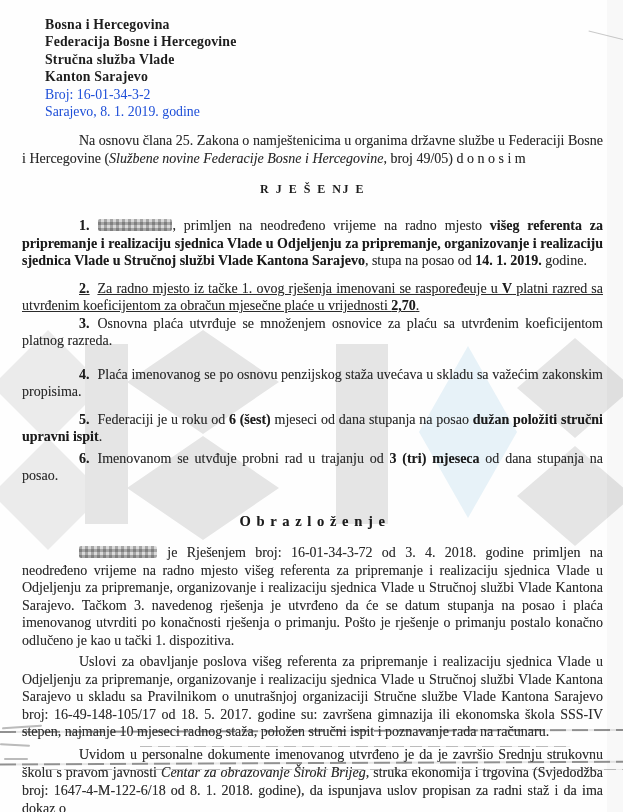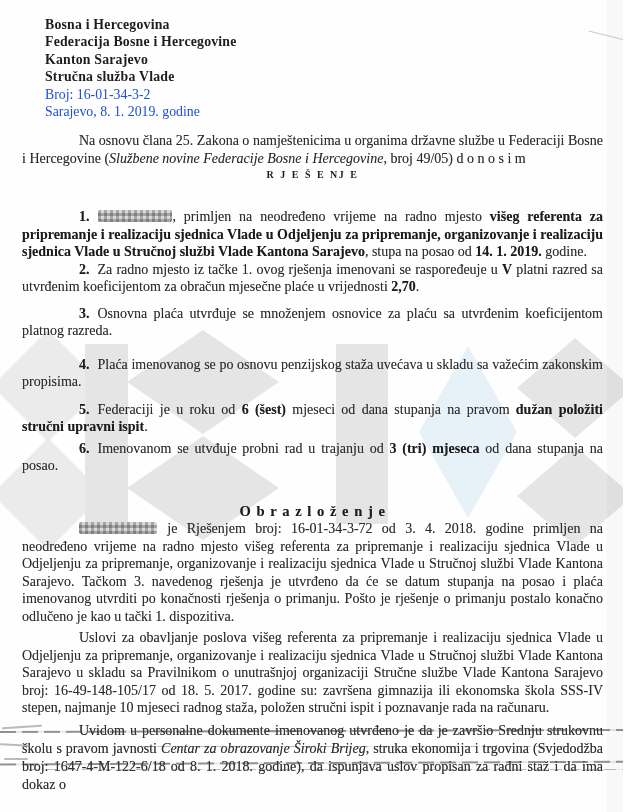--- a/index.html
+++ b/index.html
@@ -14,30 +14,30 @@
   .wm .blue{background:#e7f2f8;}
   .wm .lite{background:#ebebeb;}
   
   .text-layer{position:absolute;inset:0;z-index:2;padding:16px 20px 0 22px;box-sizing:border-box;}
   .hdr{margin-left:23px;font-size:13.8px;line-height:17.4px;}
   .hdr .hl{font-weight:bold;color:#1d1d1d;letter-spacing:.2px;}
   .hdr .nl{color:#1d4ed8;}
   .para{margin:0;font-size:14px;line-height:17.5px;text-align:justify;text-indent:57px;
         text-shadow:0 0 .4px rgba(30,30,30,.35);}
   .intro{margin-top:12px;}
-  .doc-title{margin-top:2px;text-align:center;font-weight:bold;font-size:10px;color:#1c1c1c;
+  .doc-title{margin-top:15px;text-align:center;font-weight:bold;font-size:12px;color:#1c1c1c;
              letter-spacing:1.5px;word-spacing:1px;text-indent:0;}
-  .it1{margin-top:28px;} .it2{} .it3{margin-top:9px;}
+  .it1{margin-top:20px;} .it2{margin-top:10px;text-decoration:underline;} .it3{}
   .it4{margin-top:16px;}  .it5{margin-top:10px;} .it6{margin-top:4px;}
   .num{font-weight:bold;color:#1d1d1d;margin-right:8px;}
   .b{font-weight:bold;color:#1b1b1b;}
   .i{font-style:italic;}
   .obr-h{margin-top:28px;text-align:center;text-indent:0;font-weight:bold;font-size:14.6px;color:#1c1c1c;
          letter-spacing:.5px;word-spacing:1px;}
-  .pA{} .pB{margin-top:4px;}
+  .pA{margin-top:14px;} .pB{margin-top:4px;}
   .pC{margin-top:5px;line-height:18px;color:#2f2f2f;text-shadow:0 0 .6px rgba(40,40,40,.55);}
   .redact{display:inline-block;width:74px;height:12px;margin:0 1px -1px 0;border-radius:2px;opacity:.92;
     background-image:
       repeating-linear-gradient(0deg, rgba(110,110,110,.55) 0 3px, rgba(235,235,235,.9) 3px 6px),
       repeating-linear-gradient(90deg, #ababab 0 3px, #e7e7e7 3px 6px);
     background-blend-mode:multiply;filter:blur(.4px);}
   .redact.w2{width:78px;}
   
   .art{position:absolute;inset:0;z-index:3;pointer-events:none;}
   .streak{position:absolute;height:2px;
@@ -62,39 +62,39 @@
     <div class="dia blue" style="left:419px;top:346px;width:98px;height:172px;"></div>
     <div class="dia" style="left:517px;top:338px;width:116px;height:100px;"></div>
     <div class="dia" style="left:517px;top:446px;width:116px;height:100px;"></div>
   </div>
 
   <div class="text-layer">
 
     <div class="hdr">
       <div class="hl">Bosna i Hercegovina</div>
       <div class="hl">Federacija Bosne i Hercegovine</div>
+      <div class="hl">Stručna služba Vlade</div>
       <div class="hl">Kanton Sarajevo</div>
-      <div class="hl">Stručna služba Vlade</div>
       <div class="nl">Broj: 16-01-34-3-2</div>
       <div class="nl">Sarajevo, 8. 1. 2019. godine</div>
     </div>
 
     <p class="para intro"><span>Na osnovu člana 25. Zakona o namještenicima u organima državne službe u Federaciji Bosne i Hercegovine (</span><span class="i">Službene novine Federacije Bosne i Hercegovine</span><span>, broj 49/05) </span><span>d o n o s i m</span></p>
 
     <div class="doc-title">R J E Š E NJ E</div>
 
     <p class="para it1"><span class="num">1.</span><span class="redact"></span><span>, primljen na neodređeno vrijeme na radno mjesto </span><span class="b">višeg referenta za pripremanje i realizaciju sjednica Vlade u Odjeljenju za pripremanje, organizovanje i realizaciju sjednica Vlade u Stručnoj službi Vlade Kantona Sarajevo</span><span>, stupa na posao od </span><span class="b">14. 1. 2019.</span><span> godine.</span></p>
 
     <p class="para it2"><span class="num">2.</span><span>Za radno mjesto iz tačke 1. ovog rješenja imenovani se raspoređeuje u </span><span class="b">V</span><span> platni razred sa utvrđenim koeficijentom za obračun mjesečne plaće u vrijednosti </span><span class="b">2,70</span><span>.</span></p>
 
     <p class="para it3"><span class="num">3.</span><span>Osnovna plaća utvrđuje se množenjem osnovice za plaću sa utvrđenim koeficijentom platnog razreda.</span></p>
 
     <p class="para it4"><span class="num">4.</span><span>Plaća imenovanog se po osnovu penzijskog staža uvećava u skladu sa važećim zakonskim propisima.</span></p>
 
-    <p class="para it5"><span class="num">5.</span><span>Federaciji je u roku od </span><span class="b">6 (šest)</span><span> mjeseci od dana stupanja na pravom </span><span class="b">dužan položiti stručni upravni ispit</span><span>.</span></p>
+    <p class="para it5"><span class="num">5.</span><span>Federaciji je u roku od </span><span class="b">6 (šest)</span><span> mjeseci od dana stupanja na posao </span><span class="b">dužan položiti stručni upravni ispit</span><span>.</span></p>
 
     <p class="para it6"><span class="num">6.</span><span>Imenovanom se utvđuje probni rad u trajanju od </span><span class="b">3 (tri) mjeseca</span><span> od dana stupanja na posao.</span></p>
 
     <div class="para obr-h">O b r a z l o ž e n j e</div>
 
     <p class="para pA"><span class="redact w2"></span><span> je Rješenjem broj: 16-01-34-3-72 od 3. 4. 2018. godine primljen na neodređeno vrijeme na radno mjesto višeg referenta za pripremanje i realizaciju sjednica Vlade u Odjeljenju za pripremanje, organizovanje i realizaciju sjednica Vlade u Stručnoj službi Vlade Kantona Sarajevo. Tačkom 3. navedenog rješenja je utvrđeno da će se datum stupanja na posao i plaća imenovanog utvrditi po konačnosti rješenja o primanju. Pošto je rješenje o primanju postalo konačno odlučeno je kao u tački 1. dispozitiva.</span></p>
 
     <p class="para pB">Uslovi za obavljanje poslova višeg referenta za pripremanje i realizaciju sjednica Vlade u Odjeljenju za pripremanje, organizovanje i realizaciju sjednica Vlade u Stručnoj službi Vlade Kantona Sarajevo u skladu sa Pravilnikom o unutrašnjoj organizaciji Stručne službe Vlade Kantona Sarajevo broj: 16-49-148-105/17 od 18. 5. 2017. godine su: završena gimnazija ili ekonomska škola SSS-IV stepen, najmanje 10 mjeseci radnog staža, položen stručni ispit i poznavanje rada na računaru.</p>
 
     <p class="para pC"><span>Uvidom u personalne dokumente imenovanog utvrđeno je da je završio Srednju strukovnu školu s pravom javnosti </span><span class="i">Centar za obrazovanje Široki Brijeg</span><span>, struka ekonomija i trgovina (Svjedodžba broj: 1647-4-M-122-6/18 od 8. 1. 2018. godine), da ispunjava uslov propisan za radni staž i da ima dokaz o</span></p>

